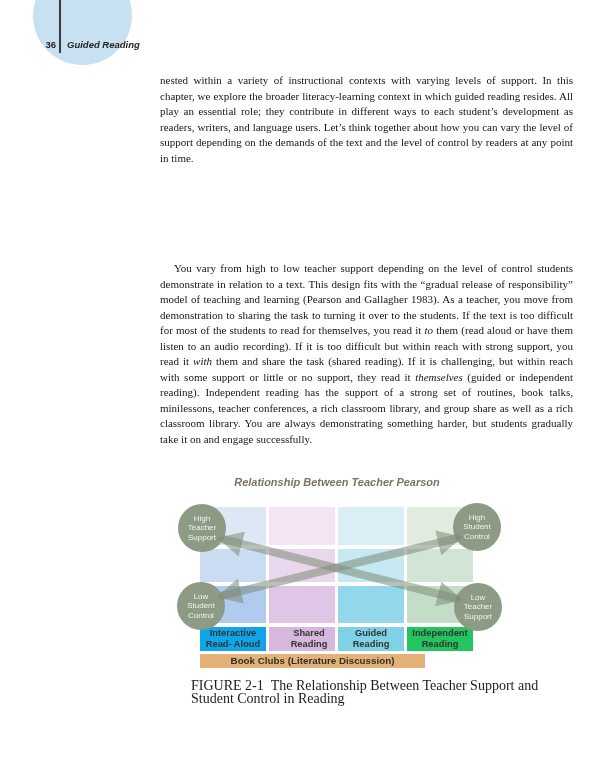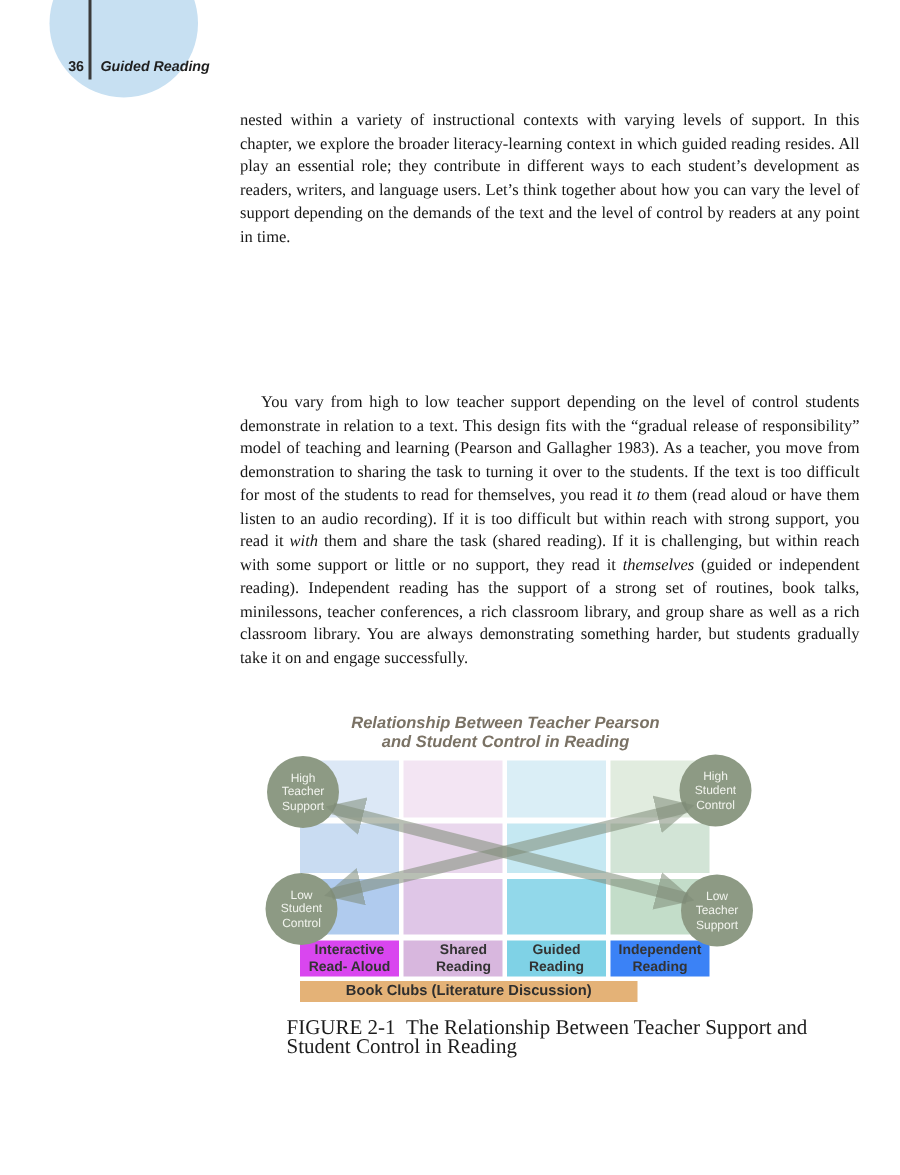--- a/index.html
+++ b/index.html
@@ -60,29 +60,28 @@
   <div class="hdr-title">Guided Reading</div>
 
   <div class="bodycol para p1">nested within a variety of instructional contexts with varying levels of support. In this chapter, we explore the broader literacy-learning context in which guided reading resides. All play an essential role; they contribute in different ways to each student’s development as readers, writers, and language users. Let’s think together about how you can vary the level of support depending on the demands of the text and the level of control by readers at any point in time.</div>
 
 
 
   <div class="bodycol para p3 indent"><span>You vary from high to low teacher support depending on the level of control students demonstrate in relation to a text. This design fits with the “gradual release of responsibility” model of teaching and learning (Pearson and Gallagher 1983). As a teacher, you move from demonstration to sharing the task to turning it over to the students. If the text is too difficult for most of the students to read for themselves, you read it </span><em>to</em><span> them (read aloud or have them listen to an audio recording). If it is too difficult but within reach with strong support, you read it </span><em>with</em><span> them and share the task (shared reading). If it is challenging, but within reach with some support or little or no support, they read it </span><em>themselves</em><span> (guided or independent reading). Independent reading has the support of a strong set of routines, book talks, minilessons, teacher conferences, a rich classroom library, and group share as well as a rich classroom library. You are always demonstrating something harder, but students gradually take it on and engage successfully.</span></div>
 
   <div class="fig-title" style="color: rgb(122, 114, 101);">
     <div>Relationship Between Teacher Pearson</div>
-    <div>and Student Control in Reading</div>
   </div>
 
   <div class="fig-grid" id="figure-grid">
       <div class="fig-col">
         <div class="fig-cell r0" style="background: rgb(220, 232, 246);"></div>
         <div class="fig-cell r1" style="background: rgb(201, 220, 242);"></div>
         <div class="fig-cell r2" style="background: rgb(176, 203, 238);"></div>
-        <div class="fig-label" style="background: #d946ef;">
+        <div class="fig-label" style="background: #0ea5e9;">
           <div>Interactive</div>
           <div>Read- Aloud</div>
         </div>
       </div>
       <div class="fig-col">
         <div class="fig-cell r0" style="background: rgb(243, 229, 243);"></div>
         <div class="fig-cell r1" style="background: rgb(233, 215, 237);"></div>
         <div class="fig-cell r2" style="background: rgb(223, 198, 231);"></div>
         <div class="fig-label" style="background: rgb(216, 183, 222); padding-left: 14px;">
           <div>Shared</div>
@@ -95,21 +94,21 @@
         <div class="fig-cell r2" style="background: rgb(146, 216, 234);"></div>
         <div class="fig-label" style="background: rgb(127, 210, 230);">
           <div>Guided</div>
           <div>Reading</div>
         </div>
       </div>
       <div class="fig-col">
         <div class="fig-cell r0" style="background: rgb(225, 236, 223);"></div>
         <div class="fig-cell r1" style="background: rgb(210, 228, 214);"></div>
         <div class="fig-cell r2" style="background: rgb(195, 221, 201);"></div>
-        <div class="fig-label" style="background: #3b82f6;">
+        <div class="fig-label" style="background: #22c55e;">
           <div>Independent</div>
           <div>Reading</div>
         </div>
       </div>
     </div>
 
   <div class="fig-bar" id="figure-bar" style="background: rgb(228, 178, 119);">Book Clubs (Literature Discussion)</div>
 
   <div id="badge-layer">
       <div class="badge" style="left: 178px; top: 504px; background: rgb(141, 154, 132);">

